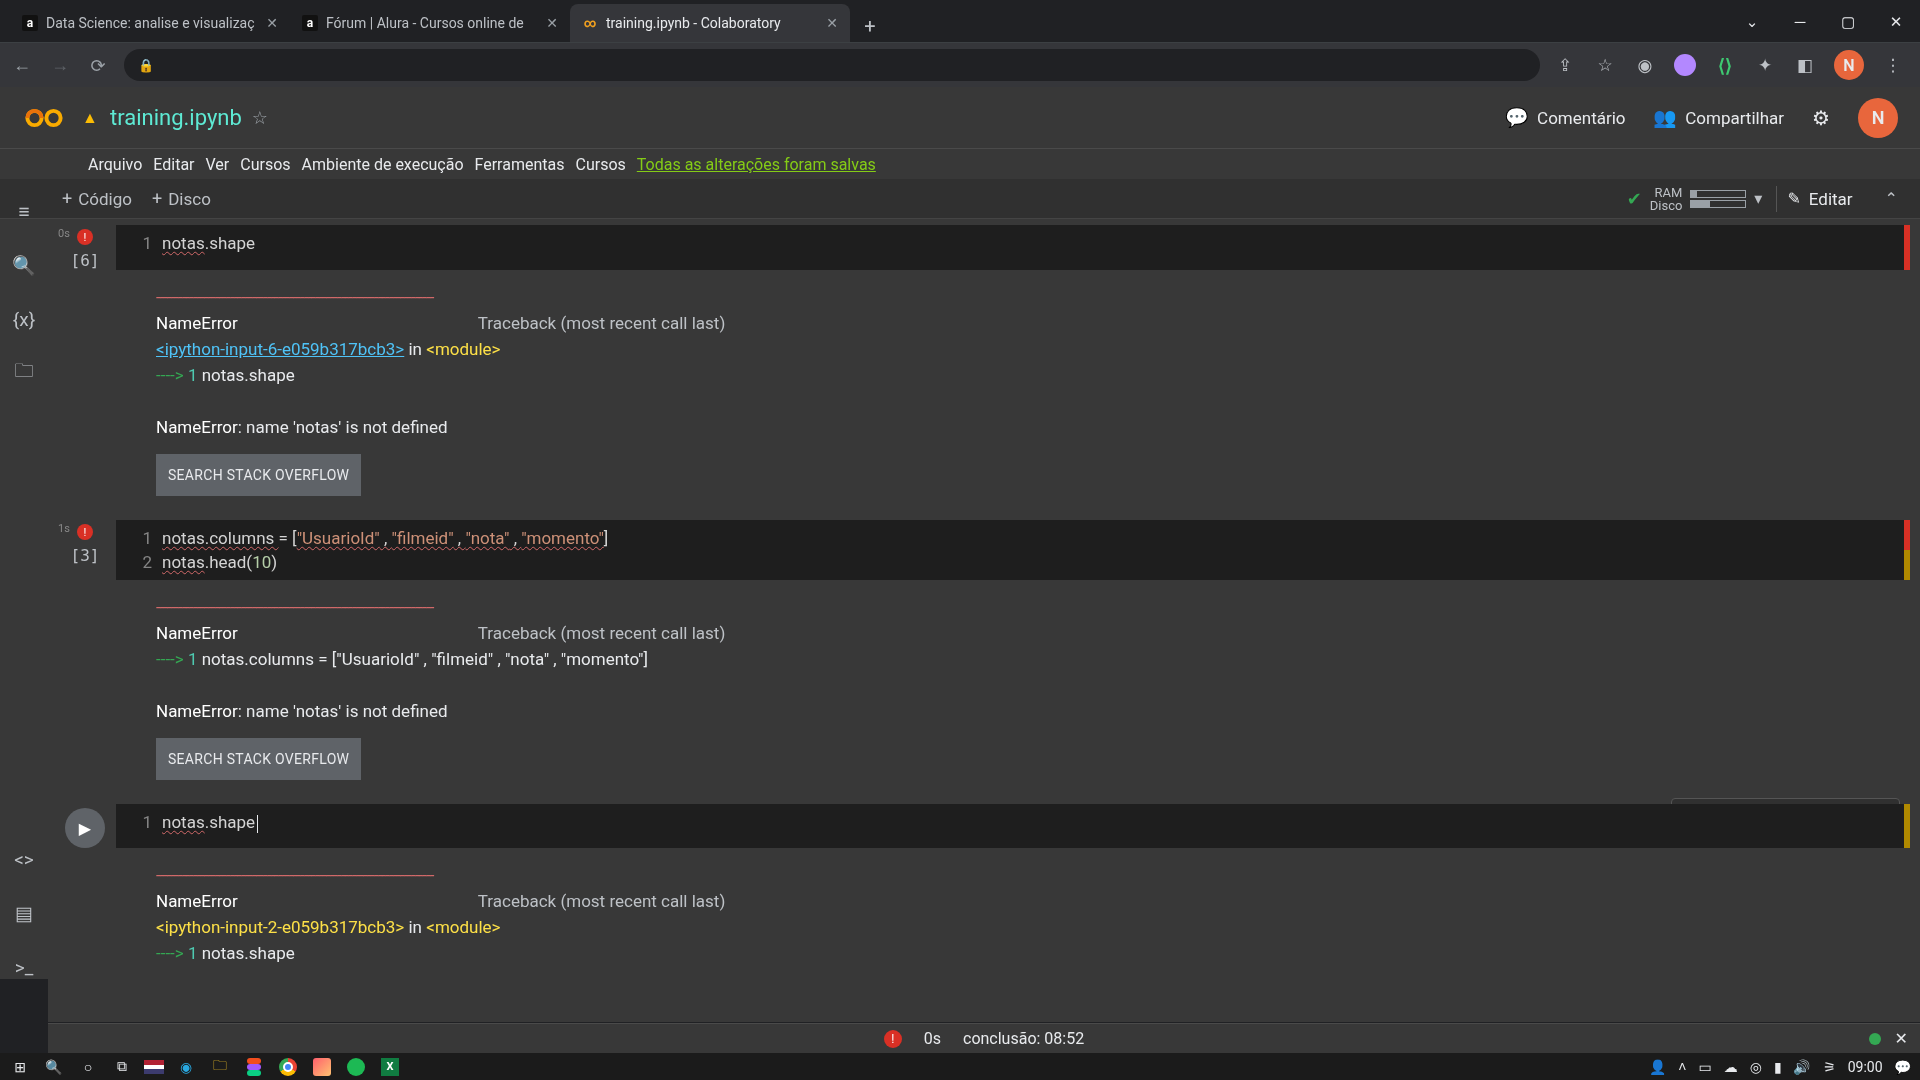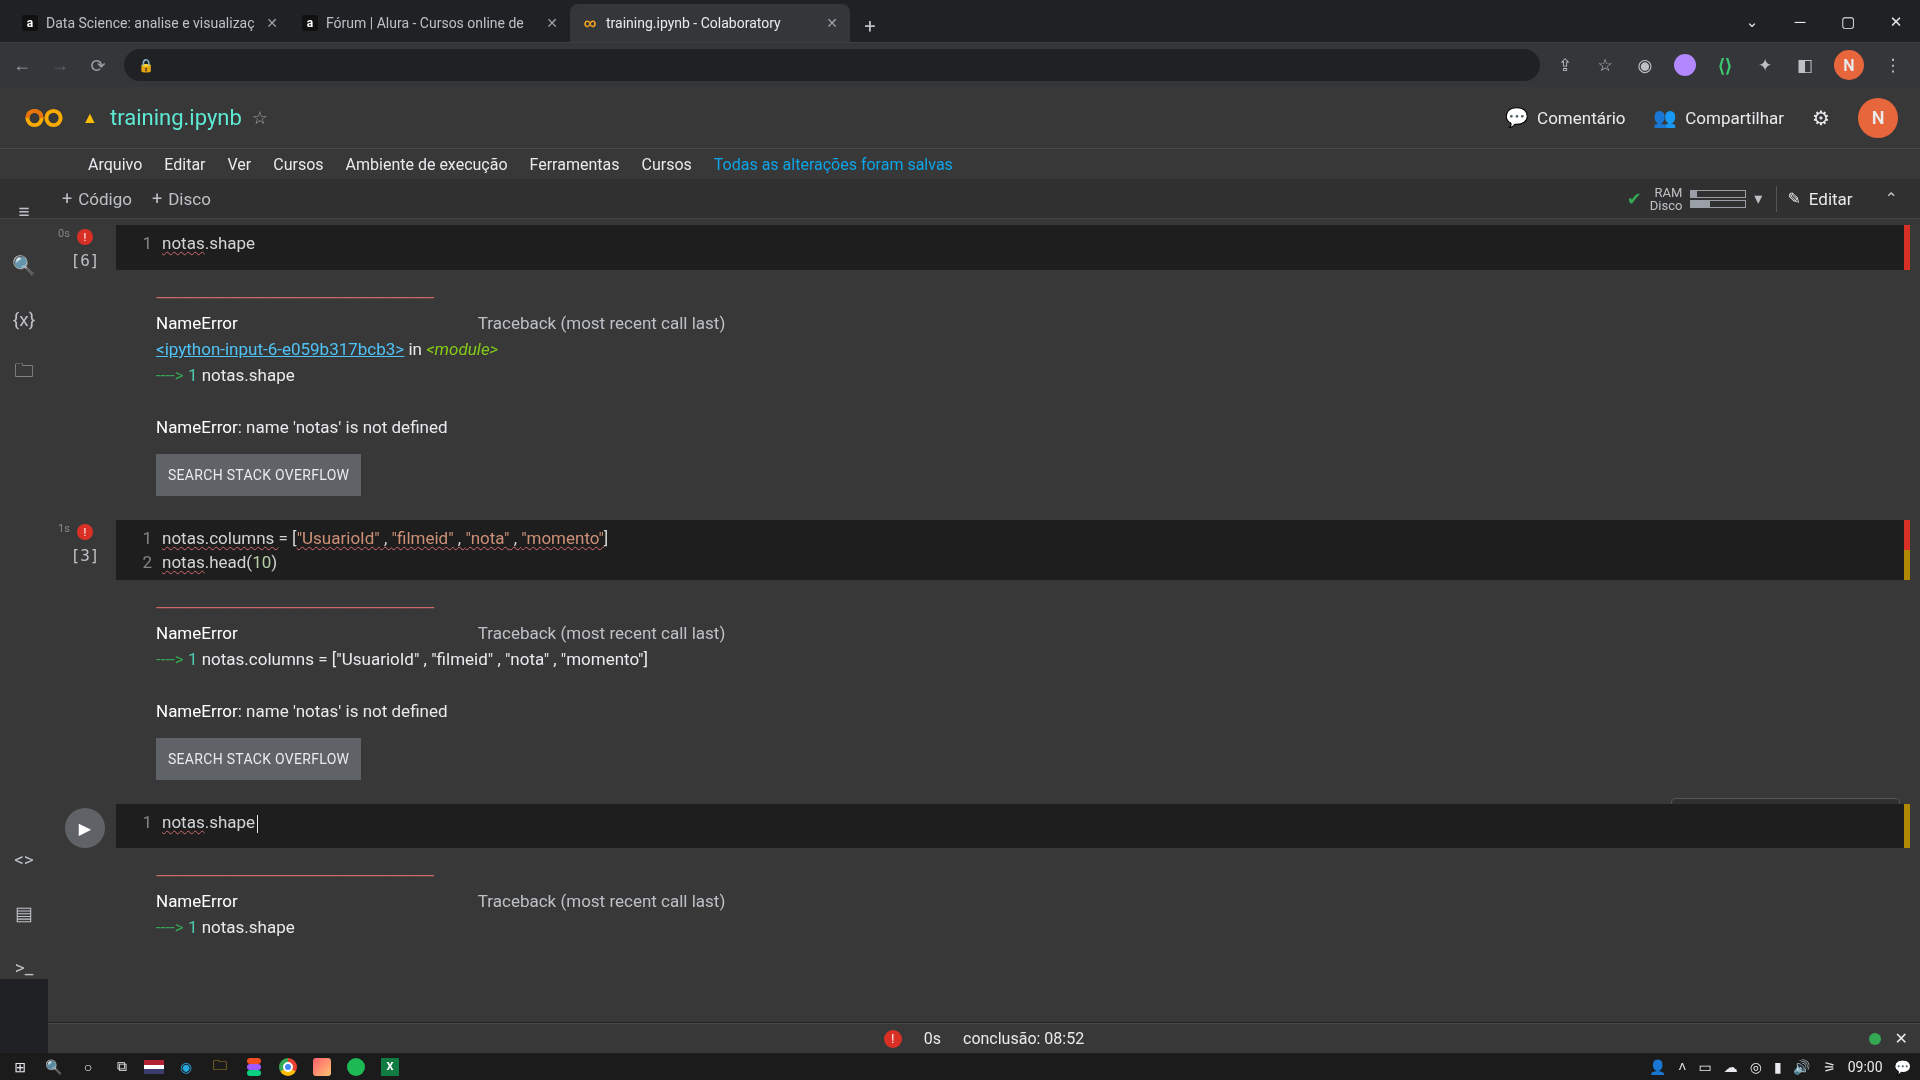--- a/index.html
+++ b/index.html
@@ -32,22 +32,22 @@
 .colab-logo svg{ width:38px; height:24px;}
 .doc-title-row{ display:flex; align-items:center; gap:10px;}
 .drive-icon{ width:20px; height:20px; display:flex; align-items:center; justify-content:center; color:#fbbc04; font-size:16px;}
 .doc-title{ font-size:22px; color:#5eead4;}
 .star{ font-size:18px; color:#9aa0a6;}
 .header-right{ margin-left:auto; display:flex; align-items:center; gap:28px;}
 .hdr-btn{ display:flex; align-items:center; gap:8px; font-size:17px; color:#e8eaed;}
 .hdr-btn .i{ font-size:19px;}
 .gear{ font-size:20px; color:#e8eaed;}
 .avatar2{ width:40px; height:40px; border-radius:50%; background:#e8663c; display:flex; align-items:center; justify-content:center; font-size:18px; font-weight:600;}
-.menubar{ height:30px; background:#383838; display:flex; align-items:center; padding-left:88px; gap:22px; font-size:16px; color:#e8eaed;}
-.menubar .save{ color:#0ea5e9; text-align:center;}
+.menubar{ height:30px; background:#383838; display:flex; align-items:center; padding-left:88px; gap:11px; font-size:16px; color:#e8eaed;}
+.menubar .save{ color:#84cc16; text-decoration:underline;text-align:center;}
 .actionbar{ height:40px; background:#303030; display:flex; align-items:center; padding:0 14px; border-bottom:1px solid #444; position:relative; padding-left:52px;}
 .actbtn{ display:flex; align-items:center; gap:6px; color:#bdc1c6; font-size:17px; padding:4px 10px;}
 .actbtn .plus{ font-size:18px;}
 .ab-right{ margin-left:auto; display:flex; align-items:center; gap:14px;}
 .ram-block{ display:flex; align-items:center; gap:8px;}
 .check{ color:#34a853; font-size:18px;}
 .ram-labels{ font-size:13px; color:#bdc1c6; display:flex; flex-direction:column; line-height:13px; text-align:right;}
 .bars{ display:flex; flex-direction:column; gap:2px;}
 .bar{ width:56px; height:8px; border:1px solid #9aa0a6;}
 .bar .fill{ height:100%; background:#9aa0a6;}
@@ -73,21 +73,21 @@
 .code .p{ color:#d4d4d4;}
 .code .s{ color:#ce9178;}
 .sq{ text-decoration: underline wavy #d16969 1px; text-underline-offset:2px;}
 .right-strip{ position:absolute; right:0; top:0; bottom:0; width:6px; background:#d93025;}
 .right-strip.half-y::after{ content:""; position:absolute; left:0; right:0; bottom:0; height:50%; background:#b08900;}
 .output{ margin-left:62px; padding:14px 40px 10px 40px; font-family:ui-monospace,Consolas,monospace; font-size:17px; line-height:26px; background:#383838;}
 .dash{ color:#d16969; letter-spacing:-1px;}
 .err-name{ color:#ffffff;}
 .trace{ color:#bdc1c6;}
 .linklike{ color:#4fc3f7; text-decoration:underline;}
-.kw{ color:#84cc16;font-style:italic;}
+.kw{ color:#fde047;}
 .kw2{ color:#569cd6;}
 .num{ color:#4ec9b0;}
 .arrow{ color:#34a853;}
 .so-btn{ display:inline-block; margin-top:14px; background:#5f6368; color:#e8eaed; font-size:14px; padding:8px 12px; letter-spacing:0.3px;}
 .cell-toolbar{ position:absolute; right:10px; top:-6px; height:30px; background:#303030; display:flex; align-items:center; gap:14px; padding:0 10px; border:1px solid #555; border-radius:4px;}
 .cell-toolbar .ti{ color:#bdc1c6; font-size:16px;}
 .cursor{ display:inline-block; width:1px; height:18px; background:#e8eaed; vertical-align:middle; margin-left:2px;}
 .statusbar{ position:absolute; left:48px; right:0; bottom:27px; height:30px; background:#383838; border-top:1px solid #4a4a4a; display:flex; align-items:center; justify-content:center; gap:22px; font-size:16px; color:#e8eaed;}
 .statusbar .dot{ width:18px; height:18px; border-radius:50%; background:#d93025; color:#fff; font-size:12px; display:flex; align-items:center; justify-content:center;}
 .sb-right{ position:absolute; right:12px; display:flex; align-items:center; gap:14px;}
@@ -313,20 +313,21 @@
         <div class="ln">
             <span class="lnum">1</span>
             <span class="code"><span class="v sq">notas</span><span class="p">.shape</span><span class="cursor"></span></span>
           </div>
         <div class="right-strip" style="background:#b08900"></div>
       </div>
     </div>
     <div class="output">
       <div class="dash">---------------------------------------------------------------------------</div>
       <div><span class="err-name">NameError</span><span style="display:inline-block;width:240px"></span><span class="trace">Traceback (most recent call last)</span></div>
+      <div><span class="kw">&lt;ipython-input-2-e059b317bcb3&gt;</span><span> in </span><span class="kw">&lt;module&gt;</span></div>
       <div><span class="arrow">----&gt; </span><span class="num">1</span><span> notas.shape</span></div>
       <div>&nbsp;</div>
 
     </div>
   </div>
 
 </div>
 
 <div class="statusbar">
   <span class="dot">!</span>

